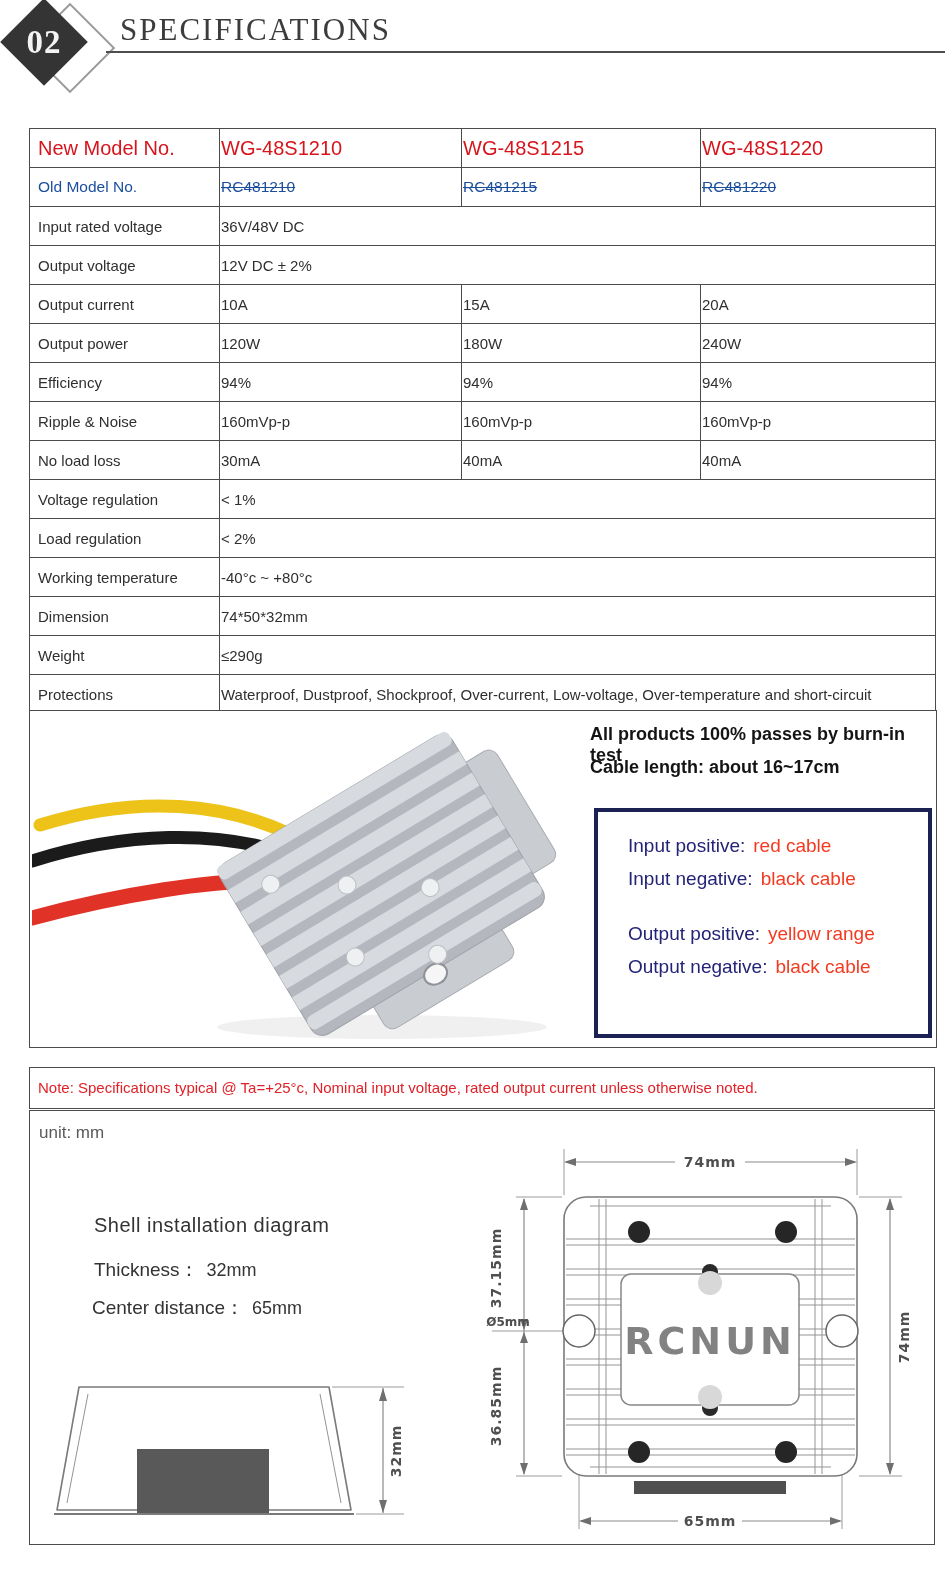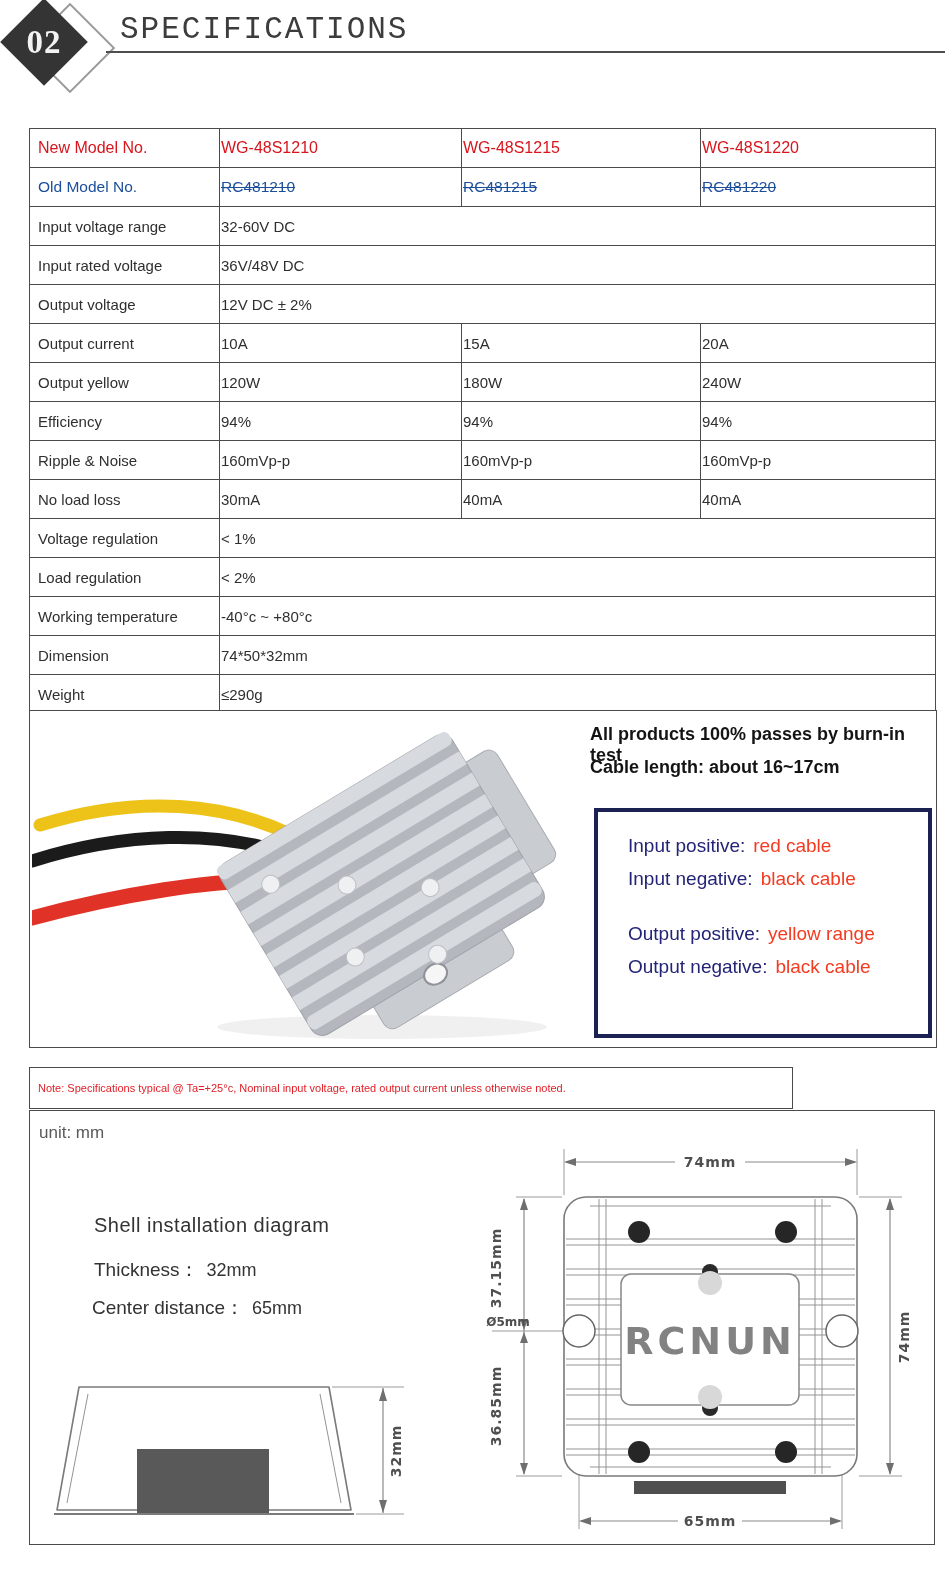--- a/index.html
+++ b/index.html
@@ -7,52 +7,52 @@
         font-family:"Liberation Sans",sans-serif;color:#2f2f2f;}
 
   
   .hdr{position:absolute;left:0;top:0;width:100%;height:110px;}
   .diamond-outline{position:absolute;left:38px;top:16px;width:60px;height:60px;
         border:2px solid #9a9a9a;background:#fff;transform:rotate(45deg);}
   .diamond{position:absolute;left:13px;top:11px;width:62px;height:62px;background:#343434;
         transform:rotate(45deg);display:flex;align-items:center;justify-content:center;}
   .diamond-num{transform:rotate(-45deg);color:#f3f3f3;font-family:"Liberation Serif",serif;
         font-weight:bold;font-size:33px;letter-spacing:1px;}
-  .hdr h1{position:absolute;left:120px;top:12px;margin:0;font-family:Liberation Mono, monospace;
+  .hdr h1{position:absolute;left:120px;top:12px;margin:0;font-family:Liberation Serif, serif;
         font-weight:400;font-size:31px;color:#3c3c3c;letter-spacing:2px;}
   .hdr-rule{position:absolute;left:106px;right:5px;top:51px;border-top:2px solid #4e4e4e;}
 
   
   table.spec{position:absolute;left:29px;top:128px;width:906px;border-collapse:collapse;
         table-layout:fixed;border:1px solid #454545;}
   table.spec td{border:1px solid #4b4b4b;height:36px;font-size:15px;color:#2f2f2f;
         overflow:hidden;white-space:nowrap;}
   table.spec td.lbl{text-align:left;padding-left:8px;}
   table.spec td.val{text-align:left;}
   tr.new{color:#d8141c;}
-  tr.new td{color:#d8141c;font-size:16px;}
+  tr.new td{color:#d8141c;font-size:20px;}
   tr.old td{color:#1b4e9b;font-size:15.5px;}
   tr.old td.val{text-decoration:line-through;}
 
   
   .mid{position:absolute;left:29px;top:710px;width:906px;height:336px;border:1px solid #4b4b4b;
         background:#fff;}
   .photo{position:absolute;left:2px;top:2px;}
   .burnin{position:absolute;left:560px;top:13px;margin:0;font-size:18px;font-weight:700;color:#141414;}
   .cablelen{position:absolute;left:560px;top:46px;margin:0;font-size:18px;font-weight:700;color:#141414;}
   .cable-box{position:absolute;left:564px;top:97px;width:300px;height:200px;
         border:4px solid #1b2153;padding:22px 0 0 30px;box-sizing:content-box;}
   .cable-line{margin:0 0 9px 0;font-size:19px;font-weight:400;line-height:24px;white-space:nowrap;}
   .cable-line.gap{margin-top:31px;}
   .cable-line .cl{color:#232377;}
   .cable-line .cv{color:#f43a20;margin-left:8px;}
 
   
-  .note-row{position:absolute;left:29px;top:1067px;width:764px;height:42px;border:1px solid #4b4b4b;
-        box-sizing:border-box;line-height:40px;padding-left:8px;font-size:11px;color:#e02128;}
+  .note-row{position:absolute;left:29px;top:1067px;width:906px;height:42px;border:1px solid #4b4b4b;
+        box-sizing:border-box;line-height:40px;padding-left:8px;font-size:15px;color:#e02128;}
 
   
   .diagram-box{position:absolute;left:29px;top:1110px;width:906px;height:435px;border:1px solid #4b4b4b;
         box-sizing:border-box;}
   .unit{position:absolute;left:9px;top:12px;margin:0;font-size:17px;color:#5a5a5a;}
   .shell-title{position:absolute;left:64px;top:103px;margin:0;font-size:20px;color:#333;letter-spacing:.5px;}
   .dim-text{position:absolute;margin:0;font-size:19px;color:#333;}
   .dim-text .dv{margin-left:8px;font-size:18px;}
   .t1{left:64px;top:146px;}
   .t2{left:62px;top:184px;}
@@ -94,39 +94,35 @@
           <td class="val">WG-48S1215</td>
           <td class="val">WG-48S1220</td>
         </tr>
         <tr class="old">
           <td class="lbl">Old Model No.</td>
           <td class="val">RC481210</td>
           <td class="val">RC481215</td>
           <td class="val">RC481220</td>
         </tr>
         <tr>
-          <td class="lbl">Input voltage range</td>
-          <td colspan="3" class="val">32-60V DC</td>
-        </tr>
-        <tr>
           <td class="lbl">Input rated voltage</td>
           <td colspan="3" class="val">36V/48V DC</td>
         </tr>
         <tr>
           <td class="lbl">Output voltage</td>
           <td colspan="3" class="val">12V DC ± 2%</td>
         </tr>
         <tr>
           <td class="lbl">Output current</td>
           <td class="val">10A</td>
           <td class="val">15A</td>
           <td class="val">20A</td>
         </tr>
         <tr>
-          <td class="lbl">Output yellow</td>
+          <td class="lbl">Output power</td>
           <td class="val">120W</td>
           <td class="val">180W</td>
           <td class="val">240W</td>
         </tr>
         <tr>
           <td class="lbl">Efficiency</td>
           <td class="val">94%</td>
           <td class="val">94%</td>
           <td class="val">94%</td>
         </tr>

